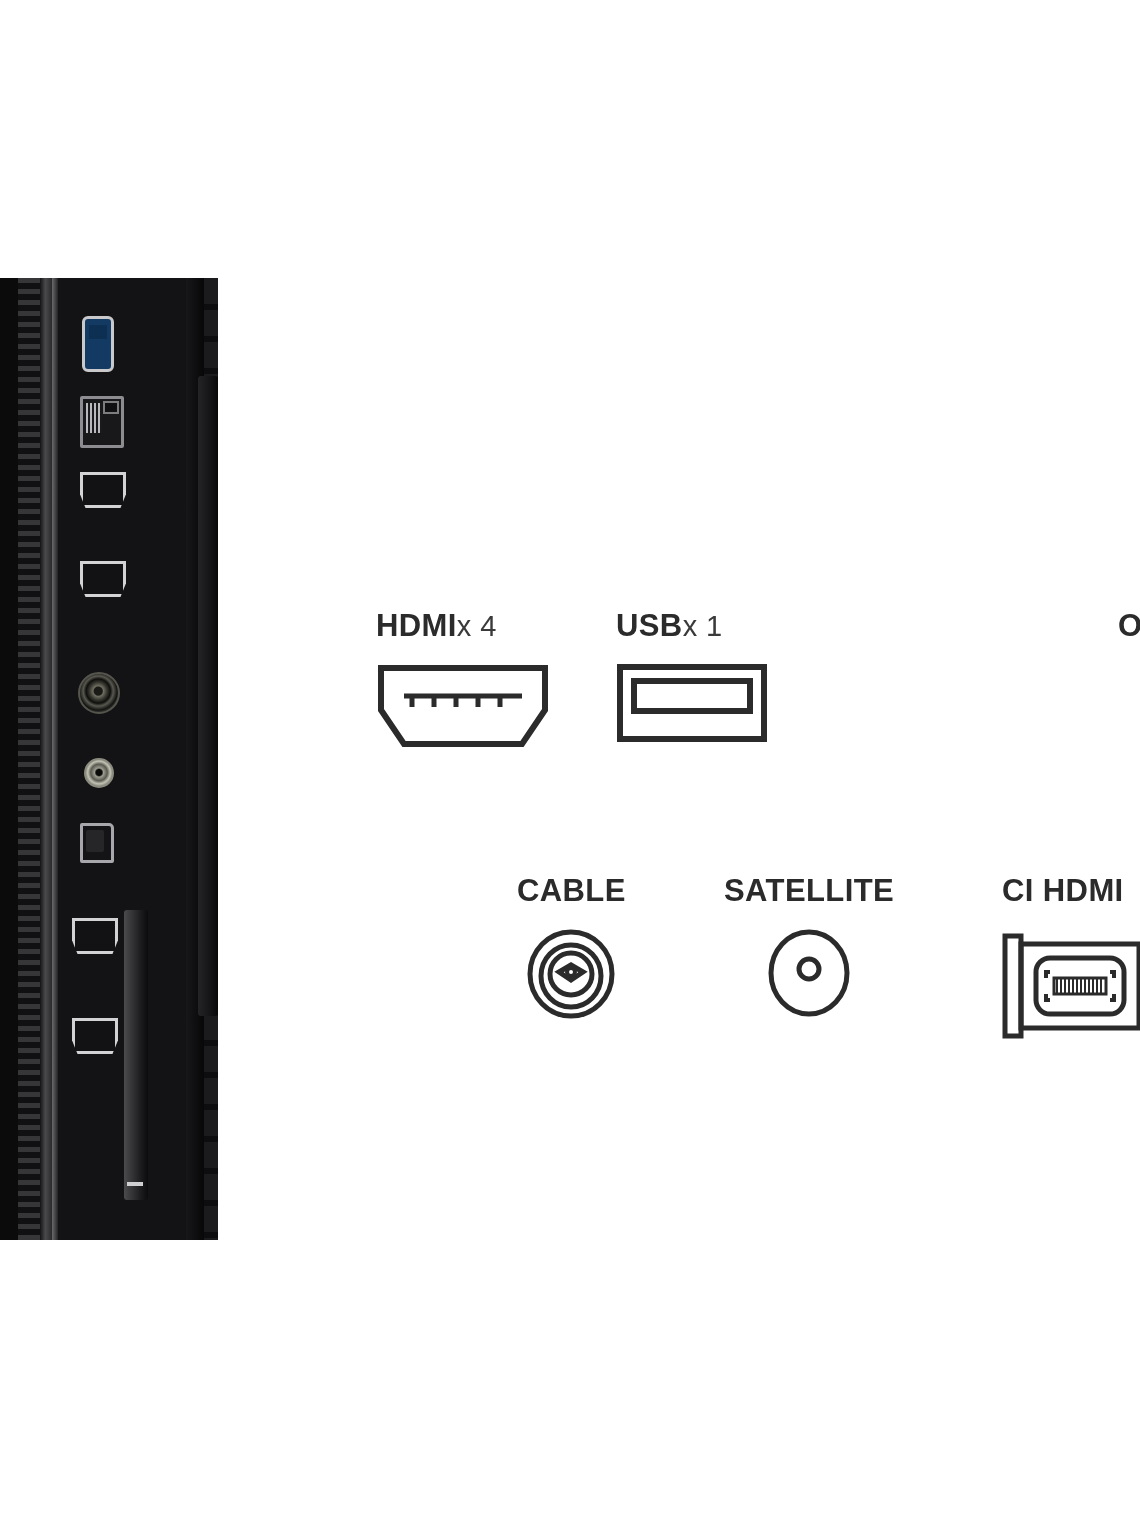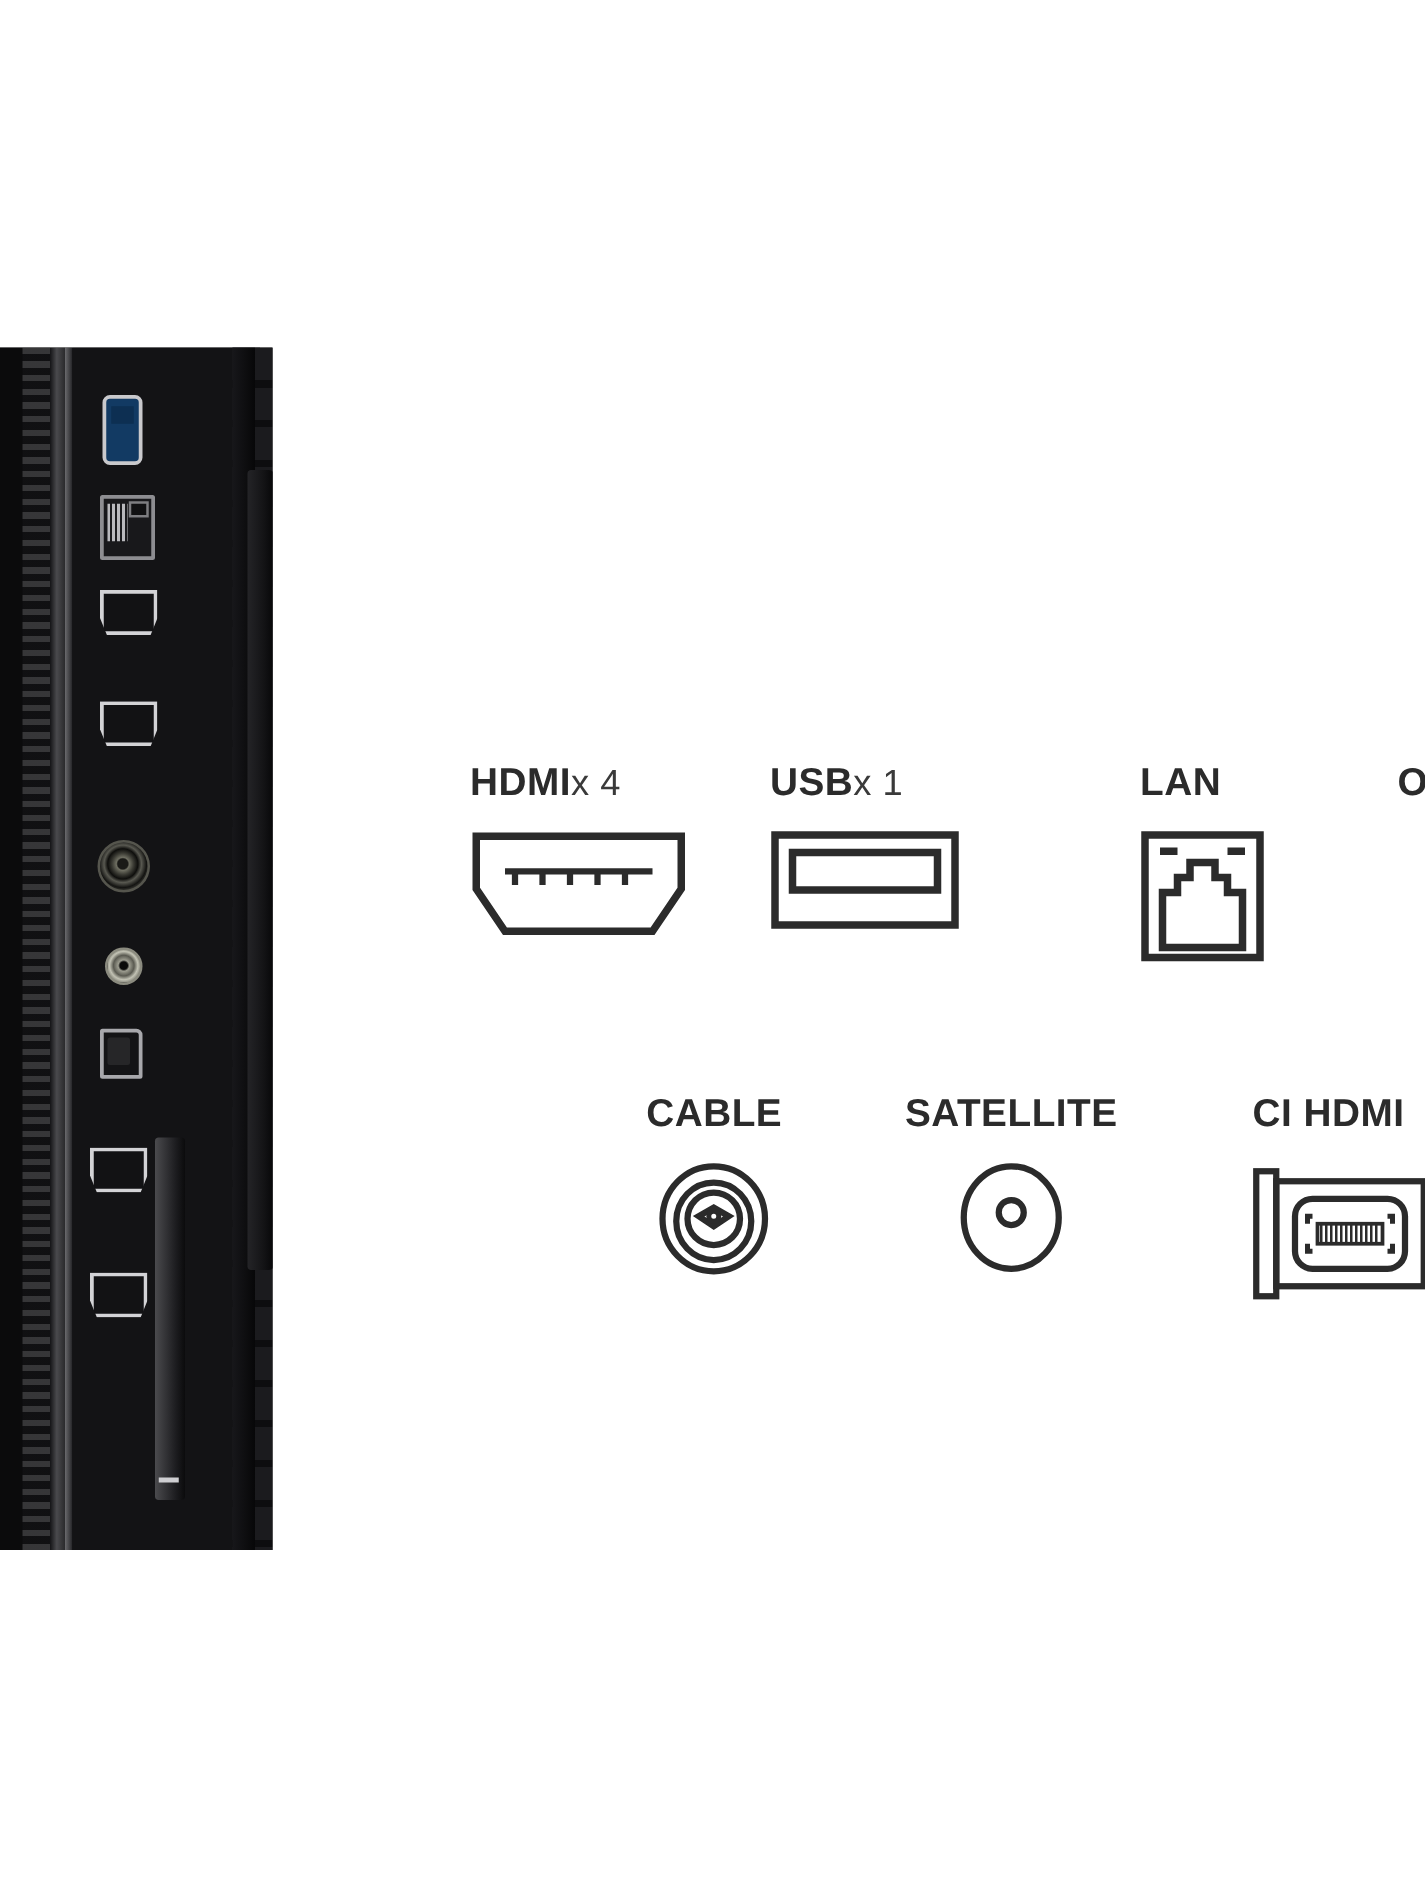--- a/index.html
+++ b/index.html
@@ -297,31 +297,20 @@
   <div class="spec-item" id="item-usb">
     <div class="spec-label"><span>USB</span><span class="qty">x 1</span></div>
     <div class="spec-icon">
       <svg width="152" height="80" viewBox="0 0 152 80">
         <rect x="4" y="4" width="144" height="72" fill="none" stroke="#2b2b2b" stroke-width="6"></rect>
         <rect x="18" y="18" width="116" height="30" fill="none" stroke="#2b2b2b" stroke-width="6"></rect>
       </svg>
     </div>
   </div>
 
-  <div class="spec-item" id="item-lan">
-    <div class="spec-label"><span>LAN</span><span class="qty"></span></div>
-    <div class="spec-icon">
-      <svg width="100" height="106" viewBox="0 0 100 106">
-        <rect x="4" y="4" width="92" height="98" fill="none" stroke="#2b2b2b" stroke-width="6"></rect>
-        <path d="M18 94 V50 H30 V38 H40 V26 H60 V38 H70 V50 H82 V94 Z" fill="none" stroke="#2b2b2b" stroke-width="6" stroke-linejoin="miter"></path>
-        <line x1="16" y1="17" x2="30" y2="17" stroke="#2b2b2b" stroke-width="6"></line>
-        <line x1="70" y1="17" x2="84" y2="17" stroke="#2b2b2b" stroke-width="6"></line>
-      </svg>
-    </div>
-  </div>
 
   <div class="spec-item" id="item-optical">
     <div class="spec-label"><span>O</span><span class="qty"></span></div>
   </div>
 
   <div class="spec-item" id="item-satellite">
     <div class="spec-label"><span>SATELLITE</span><span class="qty"></span></div>
     <div class="spec-icon icon-center">
       <svg width="84" height="90" viewBox="0 0 84 90">
         <ellipse cx="42" cy="45" rx="38" ry="41" fill="none" stroke="#2b2b2b" stroke-width="5"></ellipse>

